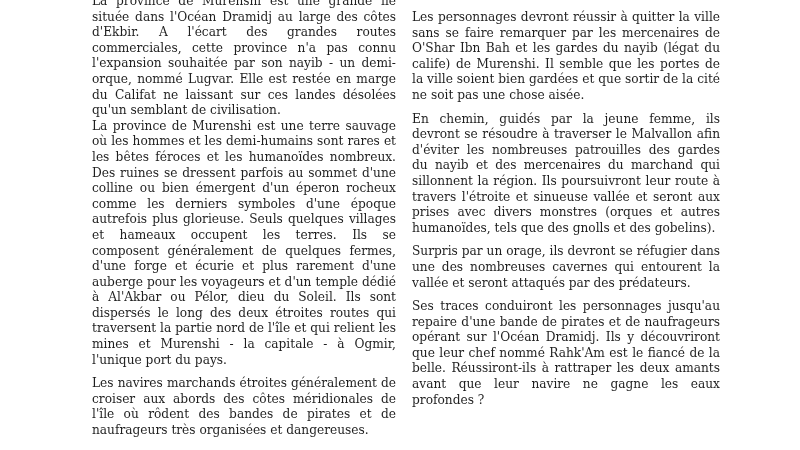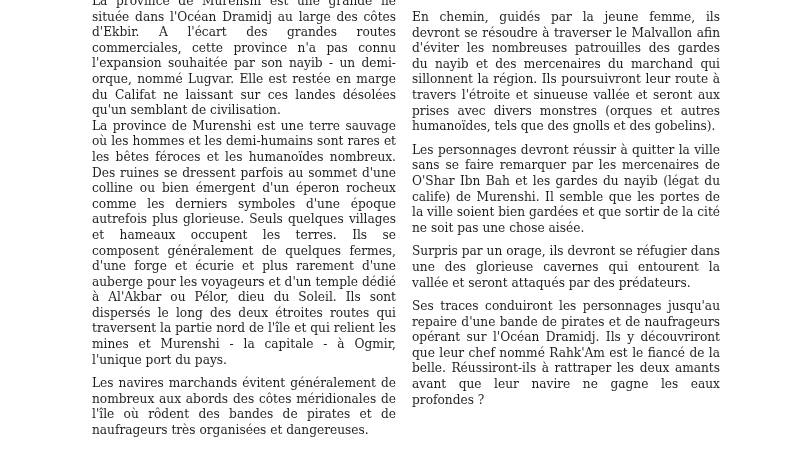--- a/index.html
+++ b/index.html
@@ -22,22 +22,22 @@
   .col p.tight { margin: 0; }
   #col-left { left: 92px; top: -6px; }
   #col-right { left: 412px; top: 10px; width: 308px; }
 </style>
 </head>
 <body>
 
 <div id="col-left" class="col">
   <p class="tight">La province de Murenshi est une grande île située dans l'Océan Dramidj au large des côtes d'Ekbir. A l'écart des grandes routes commerciales, cette province n'a pas connu l'expansion souhaitée par son nayib - un demi-orque, nommé Lugvar. Elle est restée en marge du Califat ne laissant sur ces landes désolées qu'un semblant de civilisation.</p>
   <p>La province de Murenshi est une terre sauvage où les hommes et les demi-humains sont rares et les bêtes féroces et les humanoïdes nombreux. Des ruines se dressent parfois au sommet d'une colline ou bien émergent d'un éperon rocheux comme les derniers symboles d'une époque autrefois plus glorieuse. Seuls quelques villages et hameaux occupent les terres. Ils se composent généralement de quelques fermes, d'une forge et écurie et plus rarement d'une auberge pour les voyageurs et d'un temple dédié à Al'Akbar ou Pélor, dieu du Soleil. Ils sont dispersés le long des deux étroites routes qui traversent la partie nord de l'île et qui relient les mines et Murenshi - la capitale - à Ogmir, l'unique port du pays.</p>
-  <p>Les navires marchands évitent généralement de nombreux aux abords des côtes méridionales de l'île où rôdent des bandes de pirates et de naufrageurs très organisées et dangereuses.</p>
+  <p>Les navires marchands étroites généralement de croiser aux abords des côtes méridionales de l'île où rôdent des bandes de pirates et de naufrageurs très organisées et dangereuses.</p>
 
 </div>
 
 <div id="col-right" class="col">
+  <p>Les personnages devront réussir à quitter la ville sans se faire remarquer par les mercenaires de O'Shar Ibn Bah et les gardes du nayib (légat du calife) de Murenshi. Il semble que les portes de la ville soient bien gardées et que sortir de la cité ne soit pas une chose aisée.</p>
   <p>En chemin, guidés par la jeune femme, ils devront se résoudre à traverser le Malvallon afin d'éviter les nombreuses patrouilles des gardes du nayib et des mercenaires du marchand qui sillonnent la région. Ils poursuivront leur route à travers l'étroite et sinueuse vallée et seront aux prises avec divers monstres (orques et autres humanoïdes, tels que des gnolls et des gobelins).</p>
-  <p>Les personnages devront réussir à quitter la ville sans se faire remarquer par les mercenaires de O'Shar Ibn Bah et les gardes du nayib (légat du calife) de Murenshi. Il semble que les portes de la ville soient bien gardées et que sortir de la cité ne soit pas une chose aisée.</p>
-  <p>Surpris par un orage, ils devront se réfugier dans une des glorieuse cavernes qui entourent la vallée et seront attaqués par des prédateurs.</p>
+  <p>Surpris par un orage, ils devront se réfugier dans une des nombreuses cavernes qui entourent la vallée et seront attaqués par des prédateurs.</p>
   <p>Ses traces conduiront les personnages jusqu'au repaire d'une bande de pirates et de naufrageurs opérant sur l'Océan Dramidj. Ils y découvriront que leur chef nommé Rahk'Am est le fiancé de la belle. Réussiront-ils à rattraper les deux amants avant que leur navire ne gagne les eaux profondes ?</p>
 </div>
 
 </body></html>

